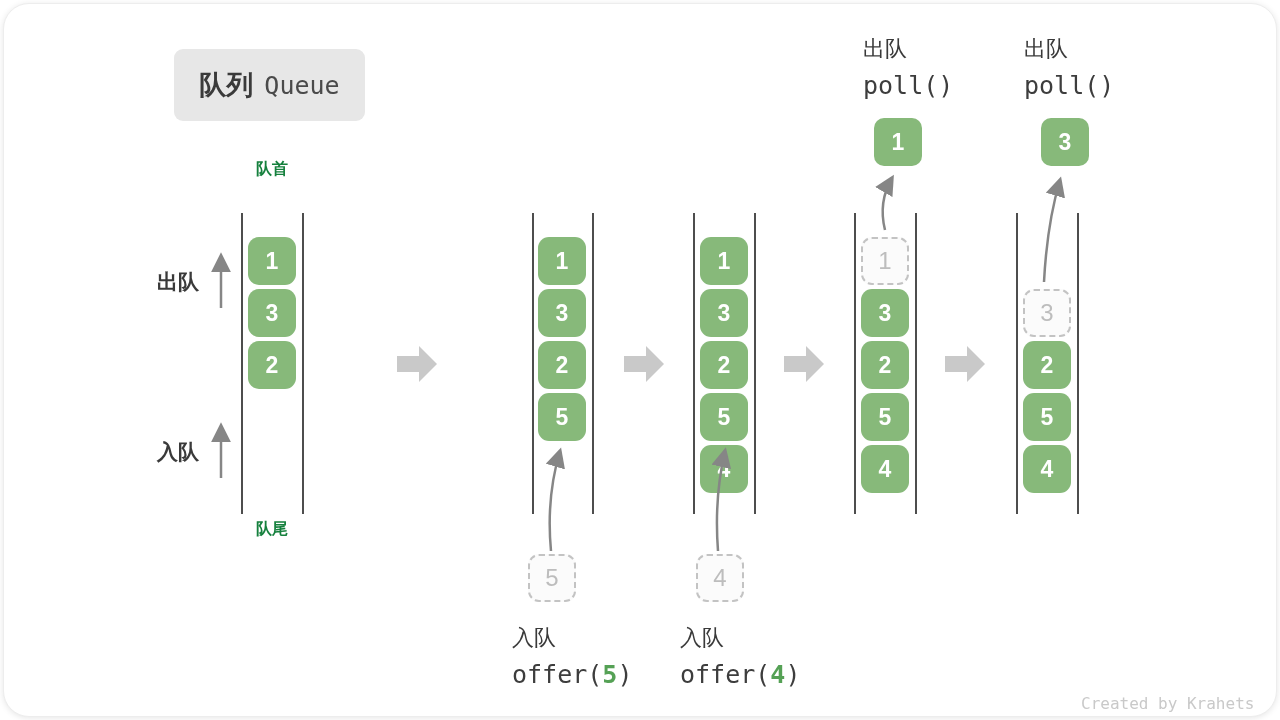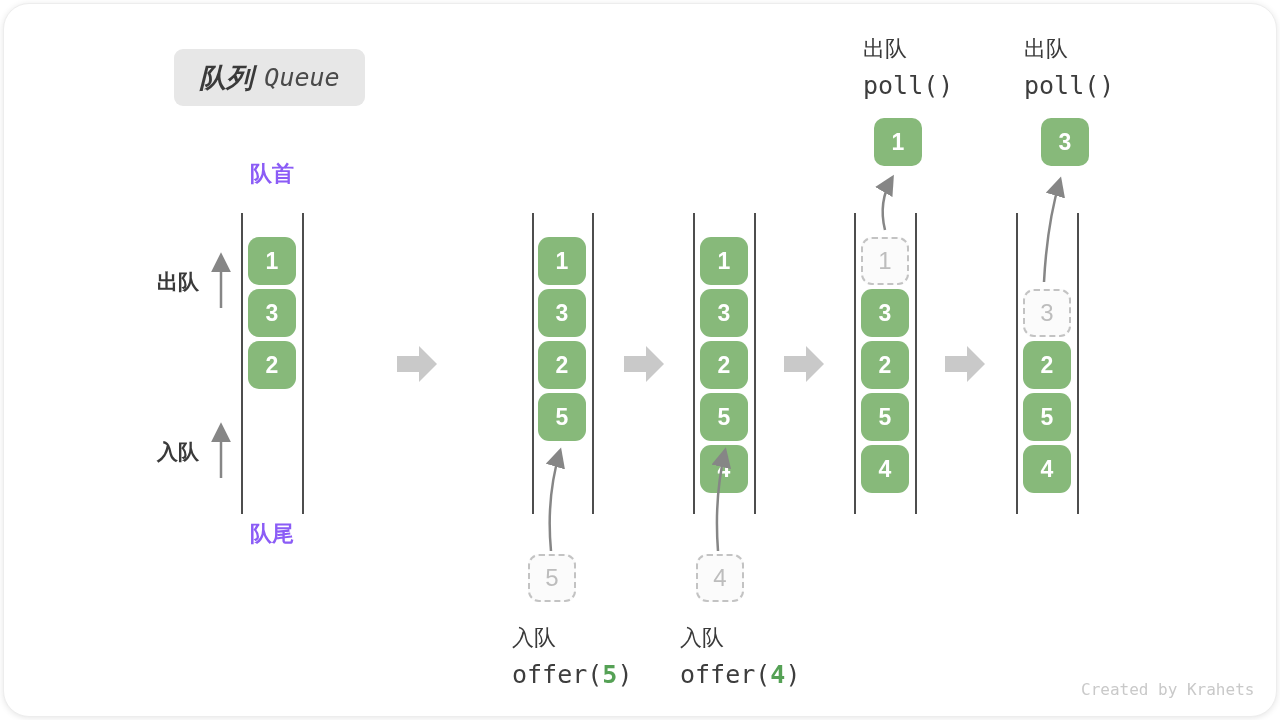--- a/index.html
+++ b/index.html
@@ -17,45 +17,44 @@
     width: 1272px; height: 712px;
     background: #ffffff;
     border: 1px solid #ededed;
     border-radius: 26px;
     box-shadow: 0 1px 6px rgba(0,0,0,0.10);
   }
   
   .badge {
     position: absolute;
     left: 170px; top: 45px;
-    width: 191px; height: 57px;
+    width: 191px; height: 72px;
     background: #e7e7e7;
     border-radius: 9px;
     display: flex;
     align-items: center;
     justify-content: center;
     gap: 11px;
-    font-style: italic;
   }
   .badge .zh {
     font-size: 27px;
     font-weight: bold;
     color: #3a3a3a;
   }
   .badge .en {
     font-family: "DejaVu Sans Mono", monospace;
     font-size: 25px;
     color: #4a4a4a;
   }
   
   .lbl {
     position: absolute;
-    color: #8b5cf6;
-    font-weight: bold;
-    font-size: 22px;
+    color: #15803d;
+    font-weight: bold;
+    font-size: 16px;
     white-space: nowrap;
   }
   .lbl.center70 { width: 70px; text-align: center; }
   .side-lbl {
     position: absolute;
     color: #3a3a3a;
     font-weight: bold;
     font-size: 21px;
     white-space: nowrap;
   }
@@ -108,21 +107,21 @@
     color: #55a155;
     font-weight: bold;
   }
   .overlay {
     position: absolute;
     left: 0; top: 0;
     pointer-events: none;
   }
   .watermark {
     position: absolute;
-    left: 1077px; top: 676px;
+    left: 1077px; top: 690px;
     font-family: "DejaVu Sans Mono", monospace;
     font-size: 16px;
     color: #c9c9c9;
     white-space: nowrap;
   }
 </style>
 </head>
 <body>
 
 <div class="card">

